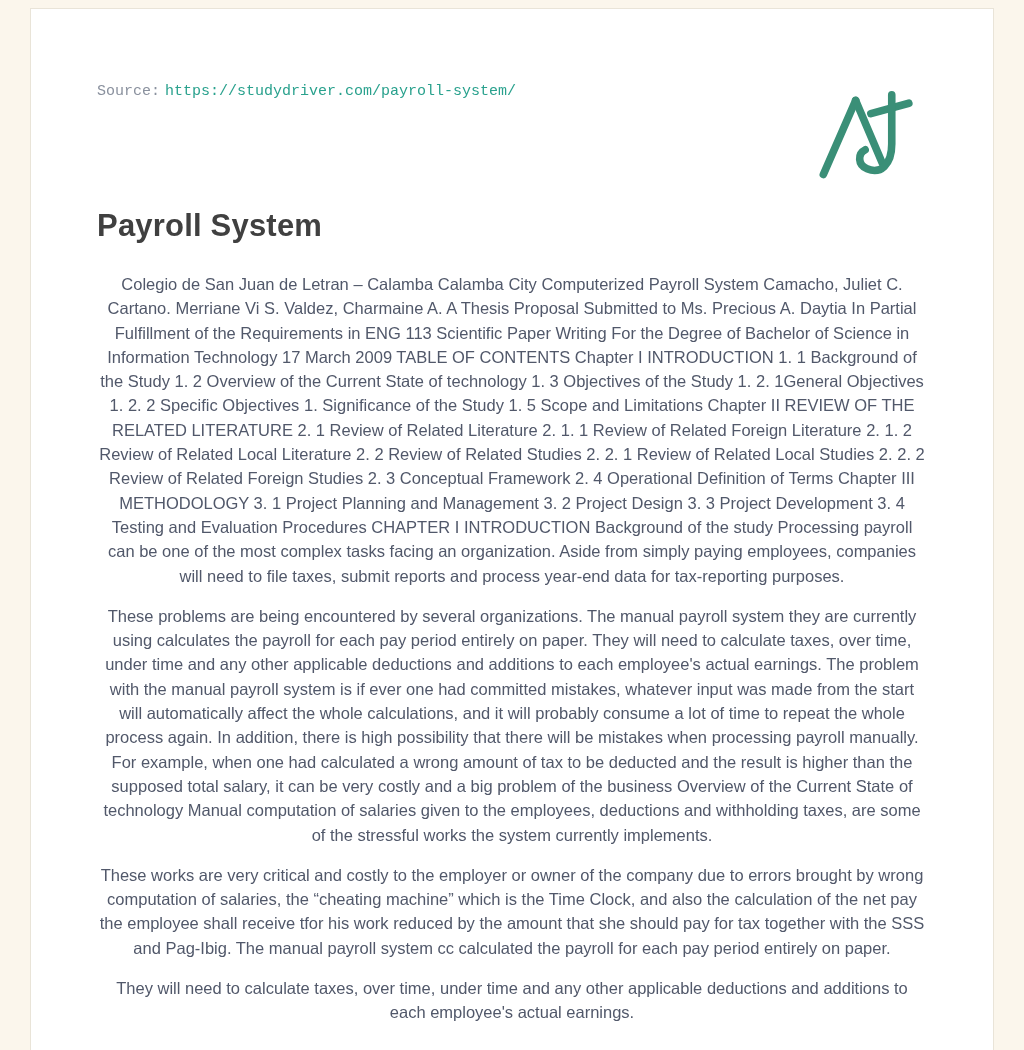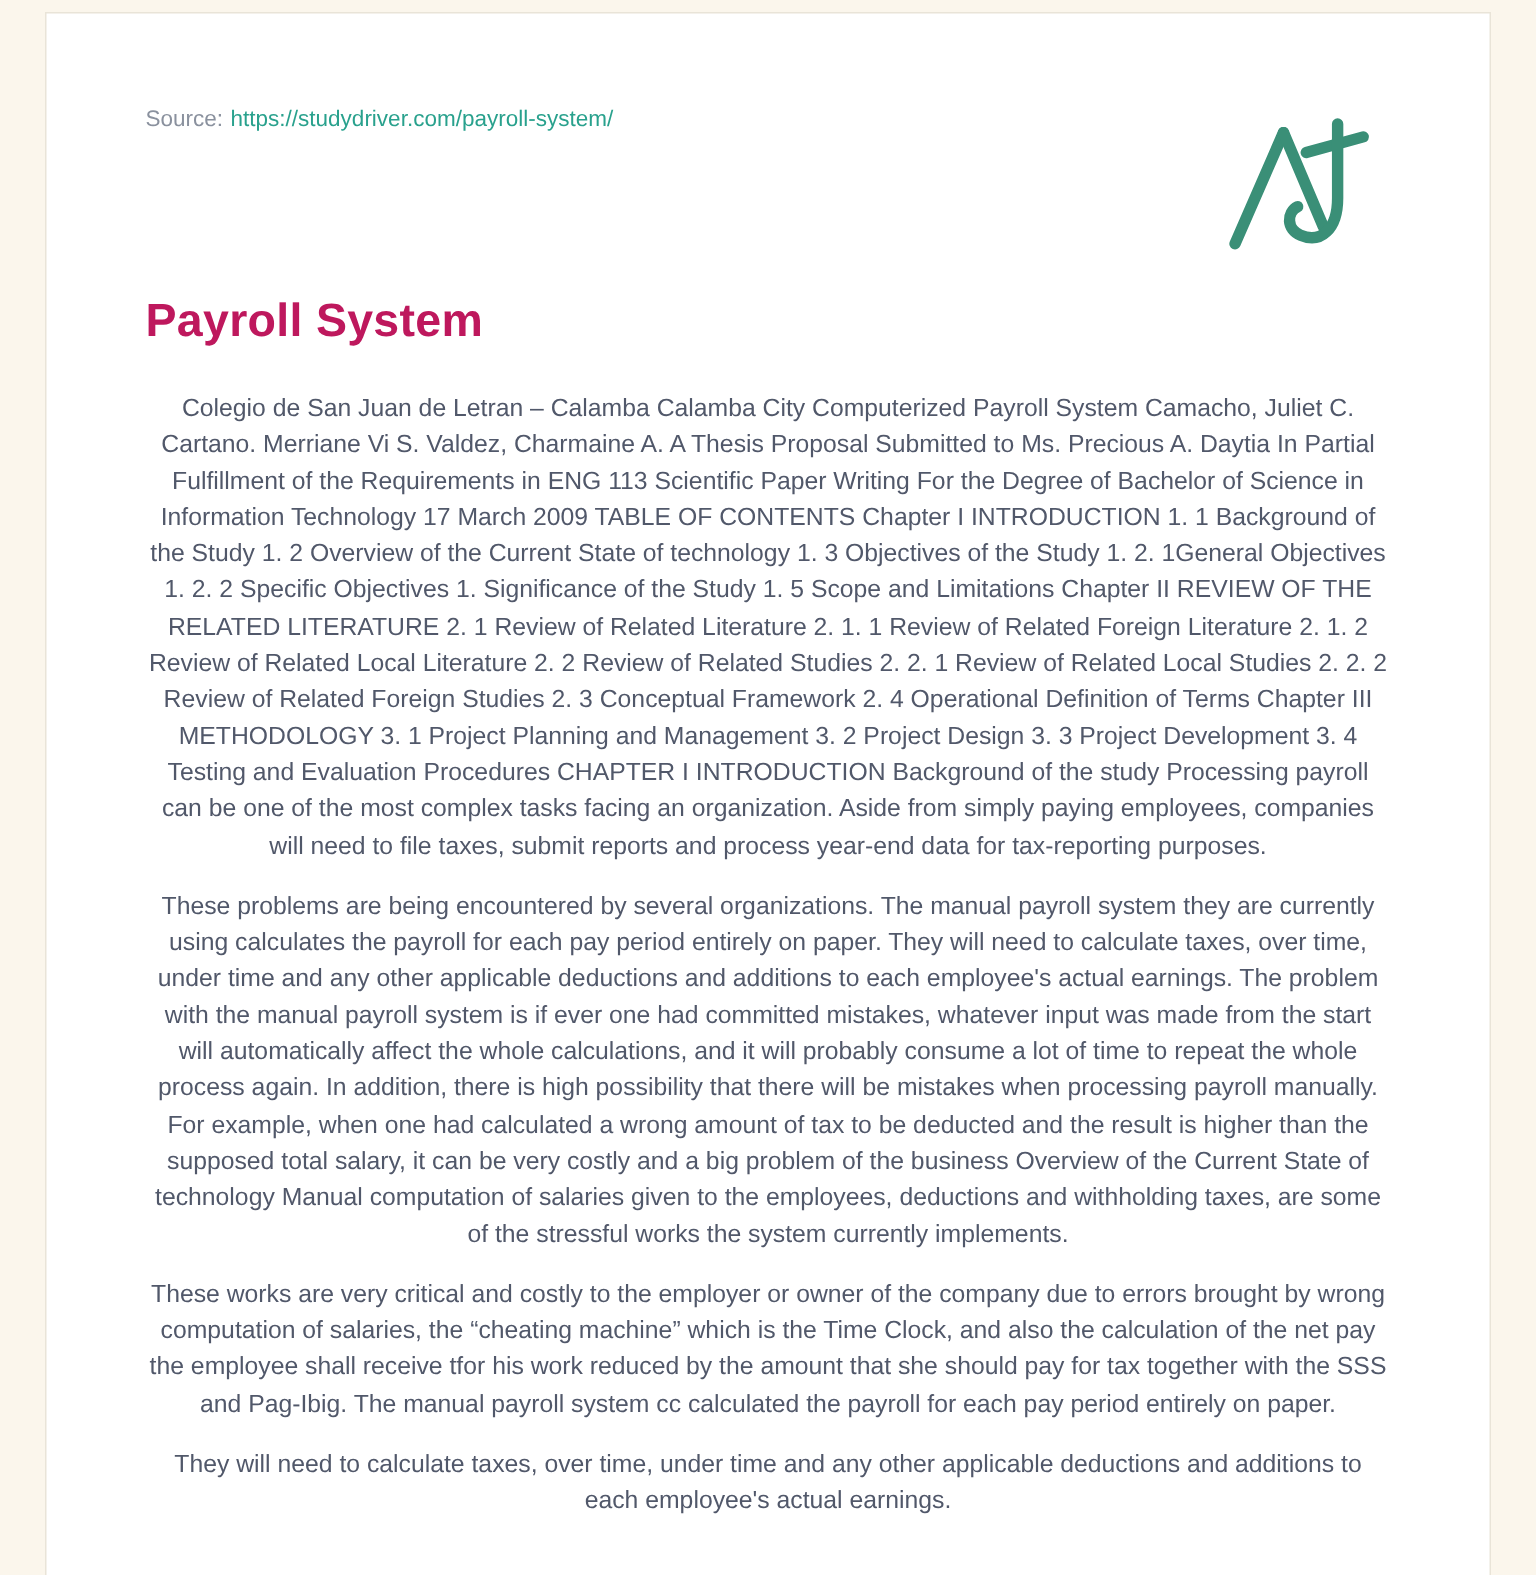--- a/index.html
+++ b/index.html
@@ -27,44 +27,45 @@
   }
 
   .header-title {
     font-size: 22px;
     font-weight: 700;
     color: #2d3243;
     letter-spacing: 0.2px;
   }
 
   .source-line {
-    margin-top: 4px;
+    margin-top: 16px;
     font-size: 15px;
     color: #8a919e;
+    font-family: Liberation Mono, monospace;
   }
 
   .source-link {
     color: #29a18d;
     text-decoration: none;
     margin-left: 5px;
   }
 
   .logo-wrap {
     position: absolute;
     top: 6px;
     right: 4px;
     width: 110px;
     height: 95px;
   }
 
   .article-title {
     margin-top: 108px;
     font-size: 31px;
     font-weight: 700;
-    color: #be185d;
+    color: #404040;
     letter-spacing: 0.2px;
   }
 
   .article-body {
     margin-top: 28px;
   }
 
   .article-body p {
     font-size: 16.5px;
     line-height: 24.3px;

